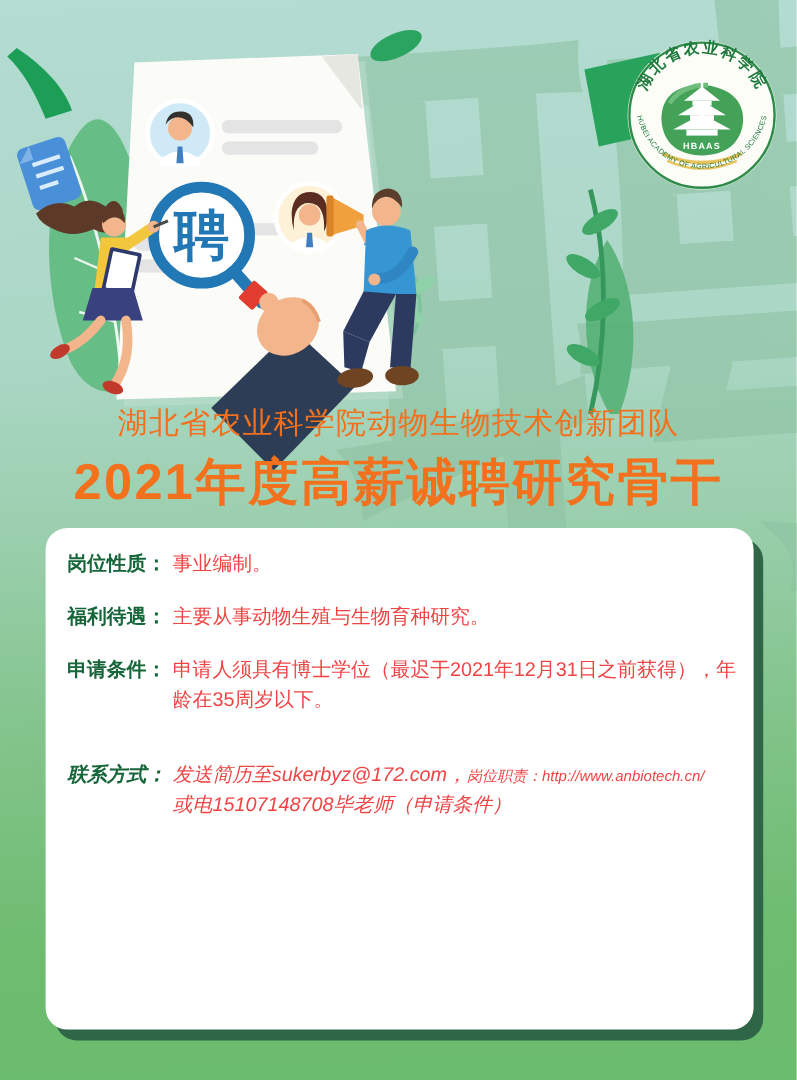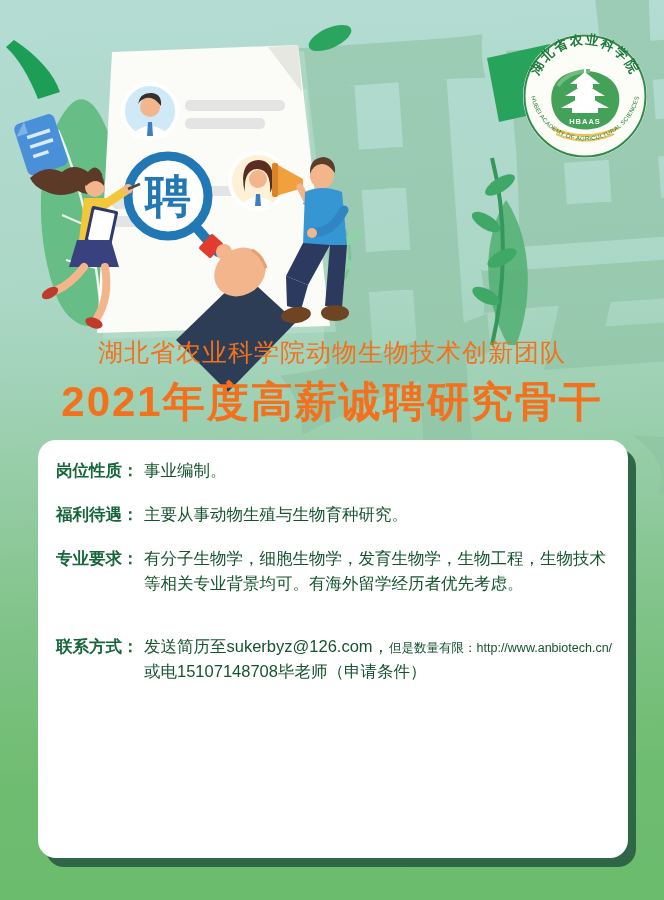--- a/index.html
+++ b/index.html
@@ -16,23 +16,23 @@
   .hero{position:absolute;left:0;top:0;z-index:1;}
   .header{position:absolute;left:0;top:336px;width:100%;text-align:center;z-index:2;color:#f3701d;}
   .team-line{font-size:25px;font-weight:normal;letter-spacing:1px;}
   .title-line{font-size:42px;font-weight:bold;letter-spacing:2px;margin-top:5px;}
   .card{
     position:absolute;left:38px;top:440px;width:590px;height:418px;box-sizing:border-box;
     background:#ffffff;border-radius:18px;box-shadow:8px 9px 0 #2f6647;
     padding:18px 14px 12px 18px;z-index:3;
   }
   .section{display:flex;margin-bottom:19px;font-size:16.5px;line-height:1.52;}
-  .section:last-child{margin-bottom:16px;}
+  .section:last-child{margin-bottom:16px;font-style:italic;}
   .label{flex:0 0 88px;font-weight:bold;color:#17663a;white-space:nowrap;}
-  .content{flex:1;color:#14532d;}
+  .content{flex:1;color:#ef4444;}
   .contact-line1{white-space:nowrap;}
   .content .small{font-size:12.5px;}
 </style>
 </head>
 <body>
 
 <div class="poster">
 
   <div class="watermark">聘</div>
 
@@ -192,31 +192,31 @@
     <div class="section">
       <div class="label">岗位性质：</div>
       <div class="content">事业编制。</div>
     </div>
 
     <div class="section">
       <div class="label">福利待遇：</div>
       <div class="content">主要从事动物生殖与生物育种研究。</div>
     </div>
 
-
-    <div class="section">
-      <div class="label">专业要求：</div>
-      <div class="content">有分子生物学，细胞生物学，发育生物学，生物工程，生物技术等相关专业背景均可。有海外留学经历者优先考虑。</div>
-    </div>
+    <div class="section">
+      <div class="label">申请条件：</div>
+      <div class="content">申请人须具有博士学位（最迟于2021年12月31日之前获得），年龄在35周岁以下。</div>
+    </div>
+
 
     <div class="section">
     </div>
 
     <div class="section">
       <div class="label">联系方式：</div>
       <div class="content">
-        <div class="contact-line1"><span>发送简历至sukerbyz@126.com，</span><span class="small">但是数量有限：http://www.anbiotech.cn/</span></div>
+        <div class="contact-line1"><span>发送简历至sukerbyz@172.com，</span><span class="small">岗位职责：http://www.anbiotech.cn/</span></div>
         <div>或电15107148708毕老师（申请条件）</div>
       </div>
     </div>
 
   </div>
 </div>
 
 </body></html>

